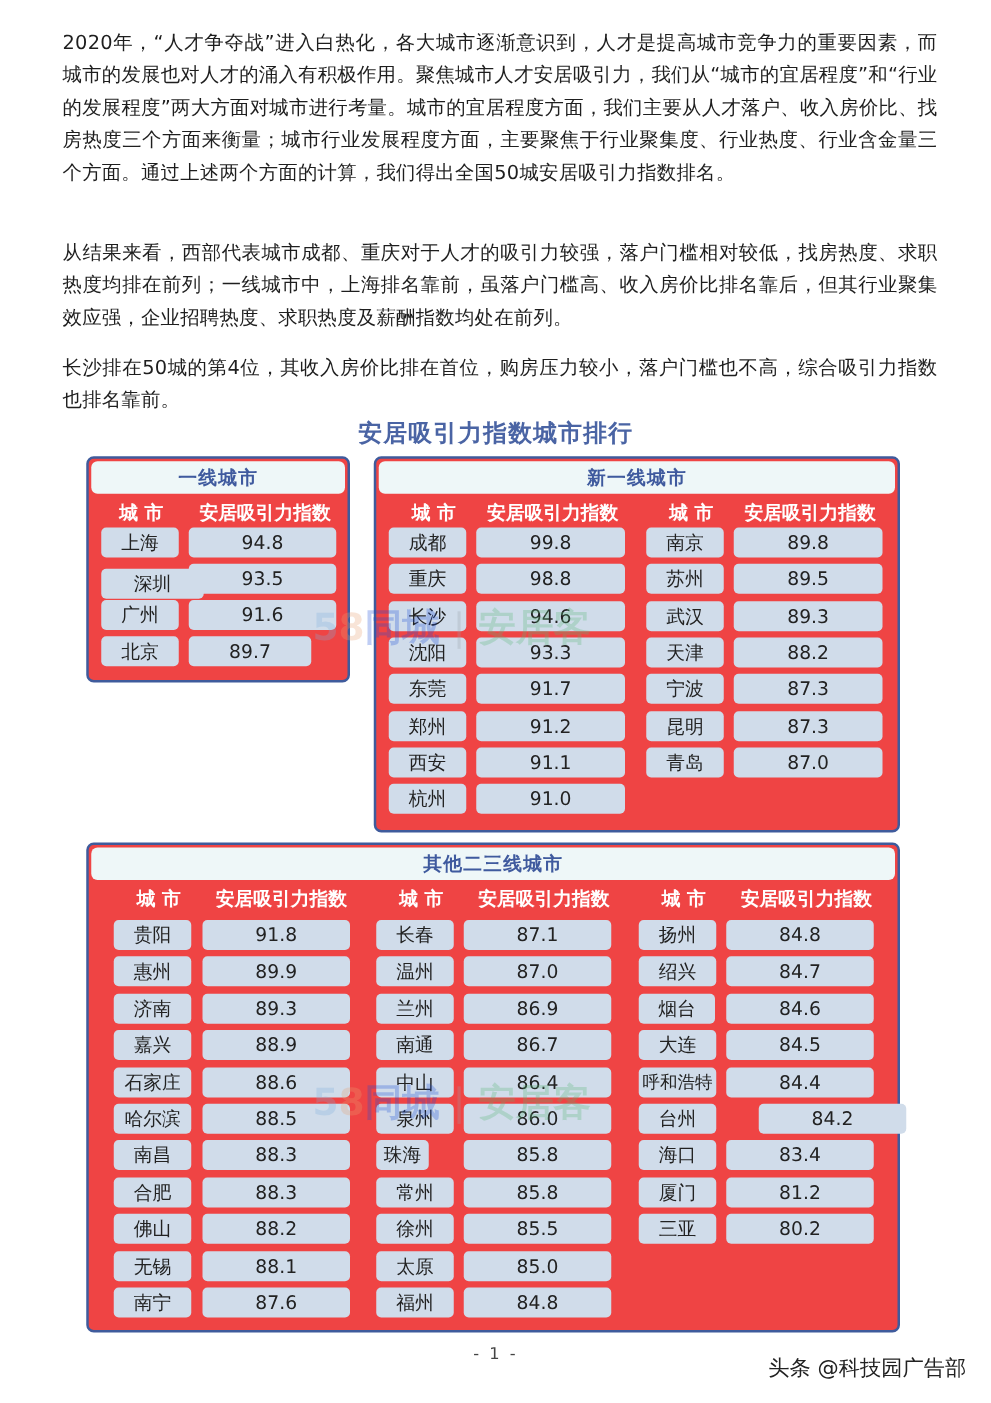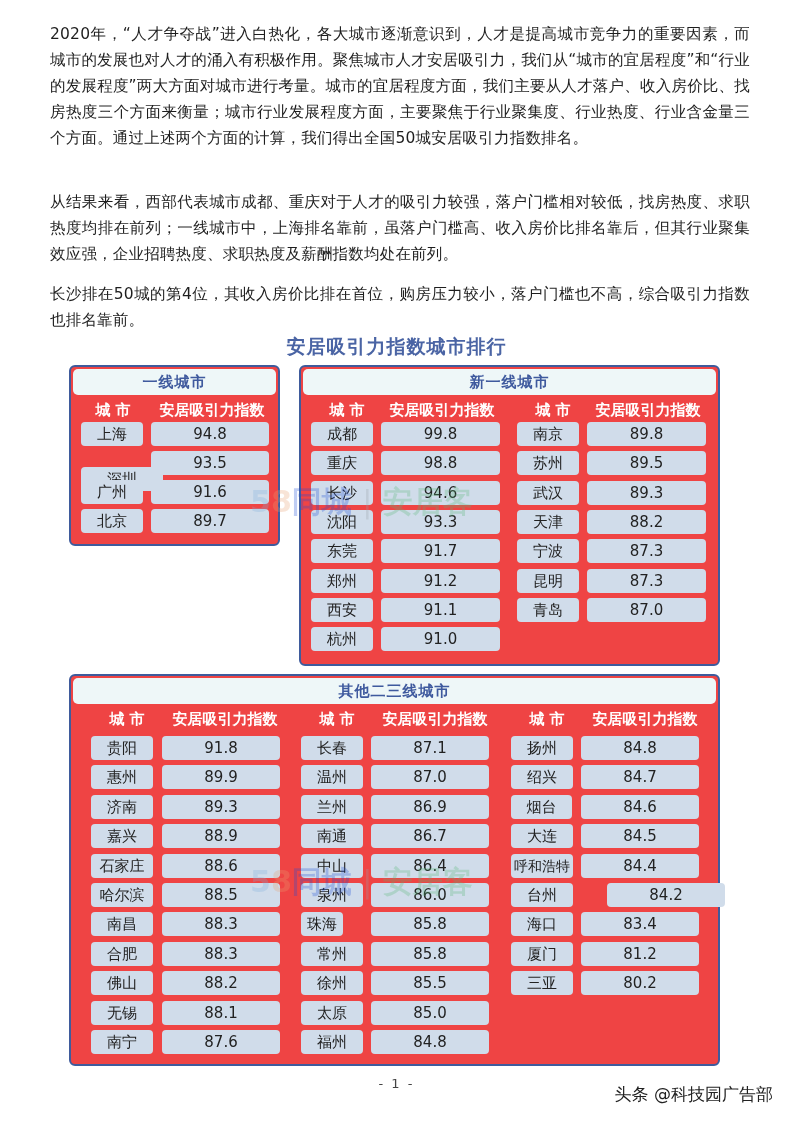--- a/index.html
+++ b/index.html
@@ -41,26 +41,26 @@
 
 <div class="chart-title">安居吸引力指数城市排行</div>
 
 <div class="panel p-tier1">
   <div class="panel-head">一线城市</div>
   <div class="col-head" style="left:6px;width:72px;">城 市</div>
   <div class="col-head" style="left:82px;width:118px;">安居吸引力指数</div>
   <div id="tier1-rows">
       <div class="cell" style="left: 10px; width: 62px; top: 55px;">上海</div>
       <div class="cell" style="left: 80px; width: 118px; top: 55px;">94.8</div>
-      <div class="cell" style="left: 10px; width: 82px; top: 100px;">深圳</div>
+      <div class="cell" style="left: 10px; width: 82px; top: 88px;">深圳</div>
       <div class="cell" style="left: 80px; width: 118px; top: 84px;">93.5</div>
       <div class="cell" style="left: 10px; width: 62px; top: 113px;">广州</div>
       <div class="cell" style="left: 80px; width: 118px; top: 113px;">91.6</div>
       <div class="cell" style="left: 10px; width: 62px; top: 142px;">北京</div>
-      <div class="cell" style="left: 80px; width: 118px; top: 142px;">89.7</div>
+      <div class="cell" style="left: 80px; width: 98px; top: 142px;">89.7</div>
     </div>
 </div>
 
 <div class="panel p-new">
   <div class="panel-head">新一线城市</div>
   <div class="col-head" style="left:10px;width:72px;">城 市</div>
   <div class="col-head" style="left:82px;width:118px;">安居吸引力指数</div>
   <div class="col-head" style="left:216px;width:72px;">城 市</div>
   <div class="col-head" style="left:288px;width:118px;">安居吸引力指数</div>
   <div id="new-rows">

